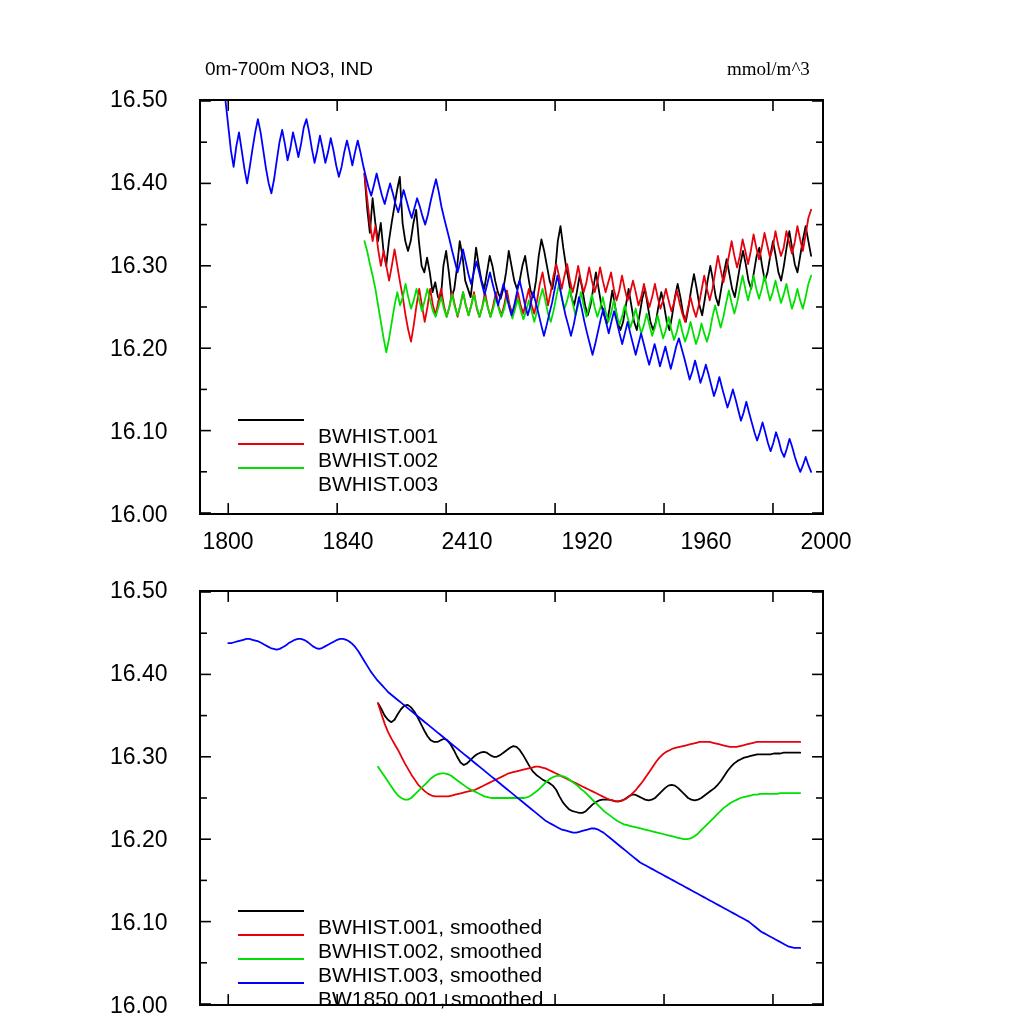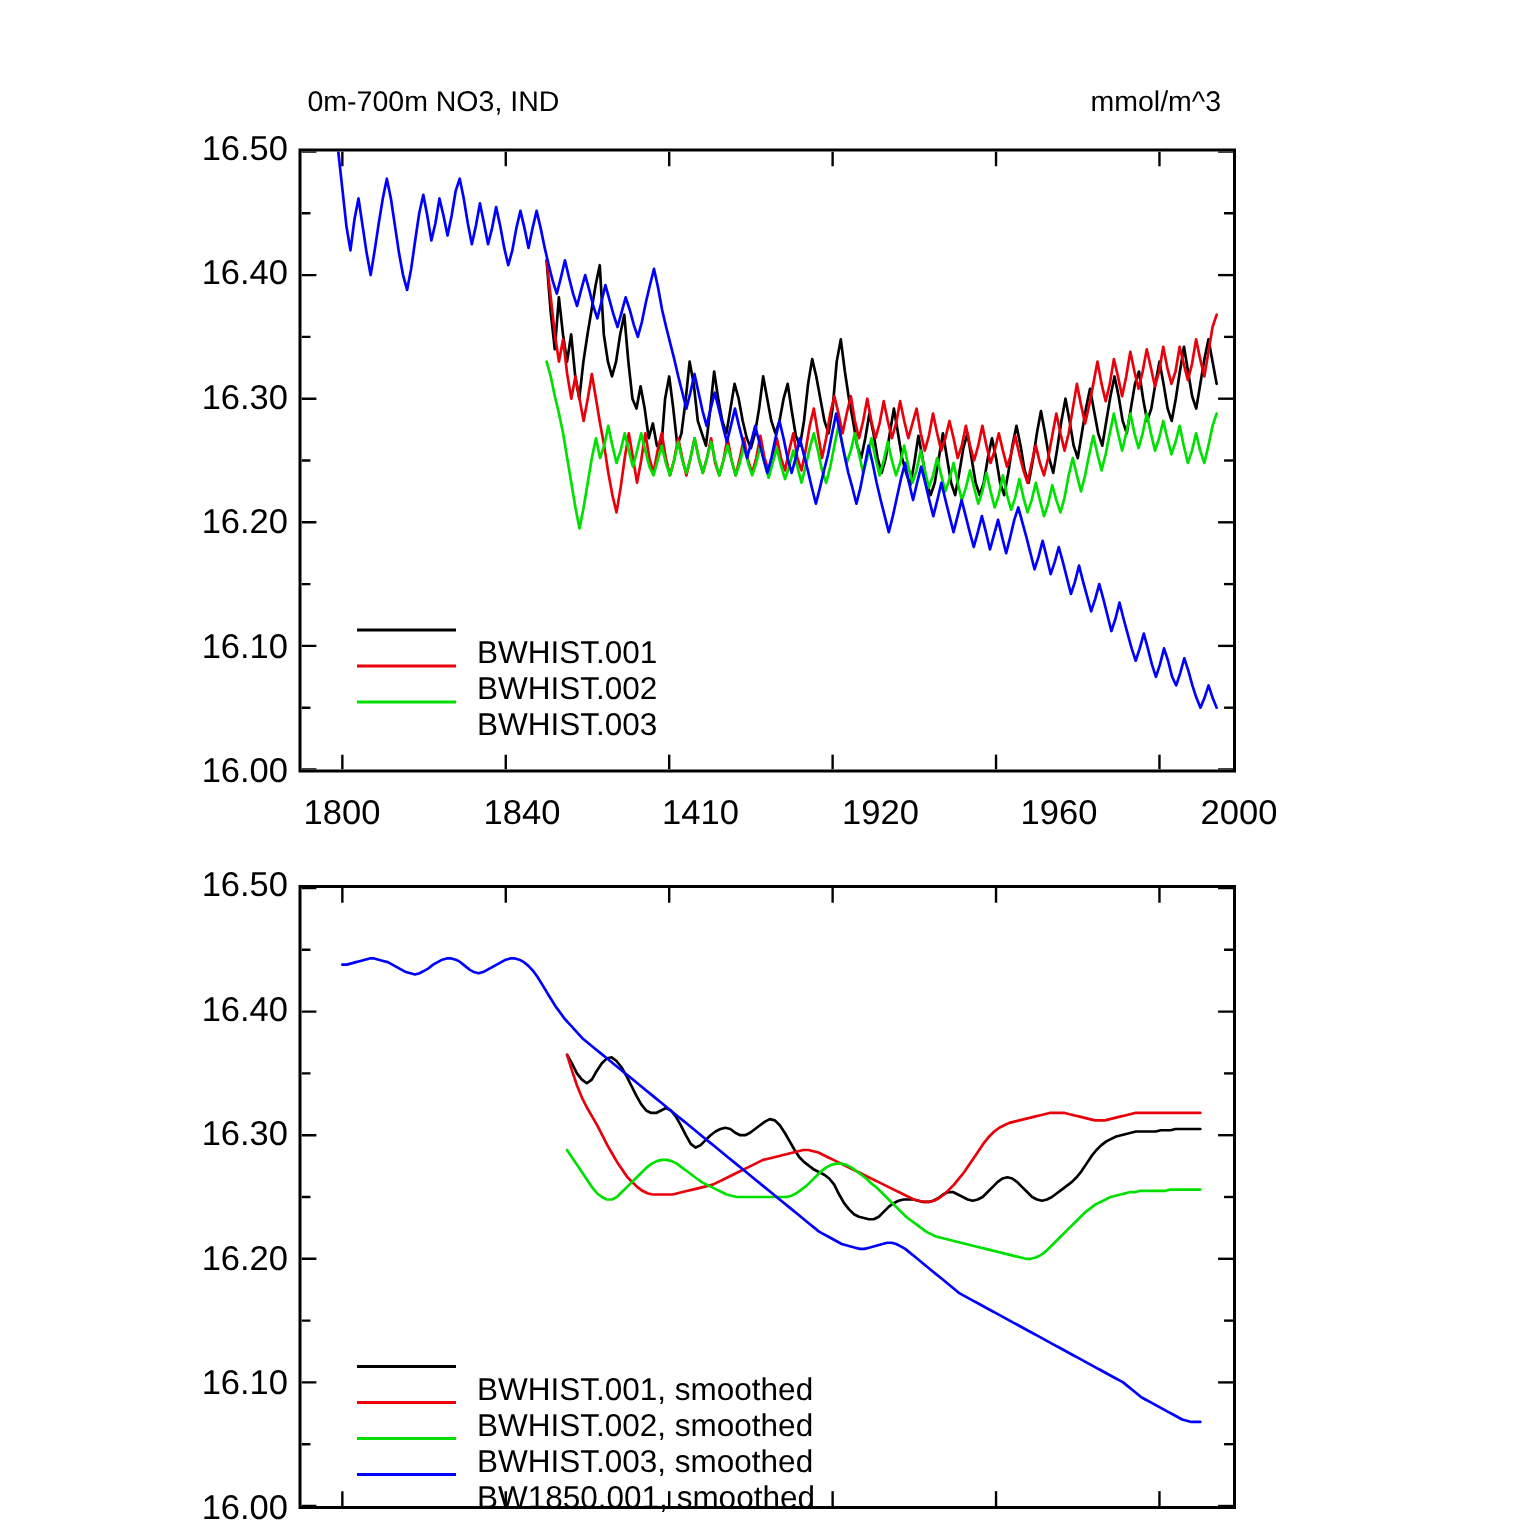--- a/index.html
+++ b/index.html
@@ -44,25 +44,26 @@
 
   .axis-title-left {
     position: absolute;
     font-size: 19px;
     white-space: nowrap;
   }
   .axis-title-right {
     position: absolute;
     font-size: 19px;
     white-space: nowrap;
+    font-family: Liberation Serif, serif;
   }
   .ytick-label {
     position: absolute;
     font-size: 23px;
-    text-align: right;
+    text-align: left;
     white-space: nowrap;
     transform: translateY(-50%);
   }
   .xtick-label {
     position: absolute;
     font-size: 23px;
     text-align: right;
     white-space: nowrap;
     transform: translateX(-50%);
   }
@@ -99,21 +100,21 @@
 
     <div class="ytick-label" style="left:110px; top:99px; width:82px;">16.50</div>
     <div class="ytick-label" style="left:110px; top:182px; width:82px;">16.40</div>
     <div class="ytick-label" style="left:110px; top:265px; width:82px;">16.30</div>
     <div class="ytick-label" style="left:110px; top:348px; width:82px;">16.20</div>
     <div class="ytick-label" style="left:110px; top:431px; width:82px;">16.10</div>
     <div class="ytick-label" style="left:110px; top:514px; width:82px;">16.00</div>
 
     <div class="xtick-label" style="left:228px; top:528px;">1800</div>
     <div class="xtick-label" style="left:348px; top:528px;">1840</div>
-    <div class="xtick-label" style="left:467px; top:528px;">1410</div>
+    <div class="xtick-label" style="left:467px; top:528px;">2410</div>
     <div class="xtick-label" style="left:587px; top:528px;">1920</div>
     <div class="xtick-label" style="left:706px; top:528px;">1960</div>
     <div class="xtick-label" style="left:826px; top:528px;">2000</div>
 
     <div class="plot-area" id="plot-top" style="left:199px; top:99px; width:625px; height:416px;">
       <svg class="plot-svg" id="svg-top" viewBox="0 0 625 416" preserveAspectRatio="none">
           <line x1="27.412280701754383" x2="27.412280701754383" y1="0" y2="10" stroke="#000" stroke-width="1.6"></line>
           <line x1="27.412280701754383" x2="27.412280701754383" y1="406" y2="416" stroke="#000" stroke-width="1.6"></line>
           <line x1="137.06140350877192" x2="137.06140350877192" y1="0" y2="10" stroke="#000" stroke-width="1.6"></line>
           <line x1="137.06140350877192" x2="137.06140350877192" y1="406" y2="416" stroke="#000" stroke-width="1.6"></line>

